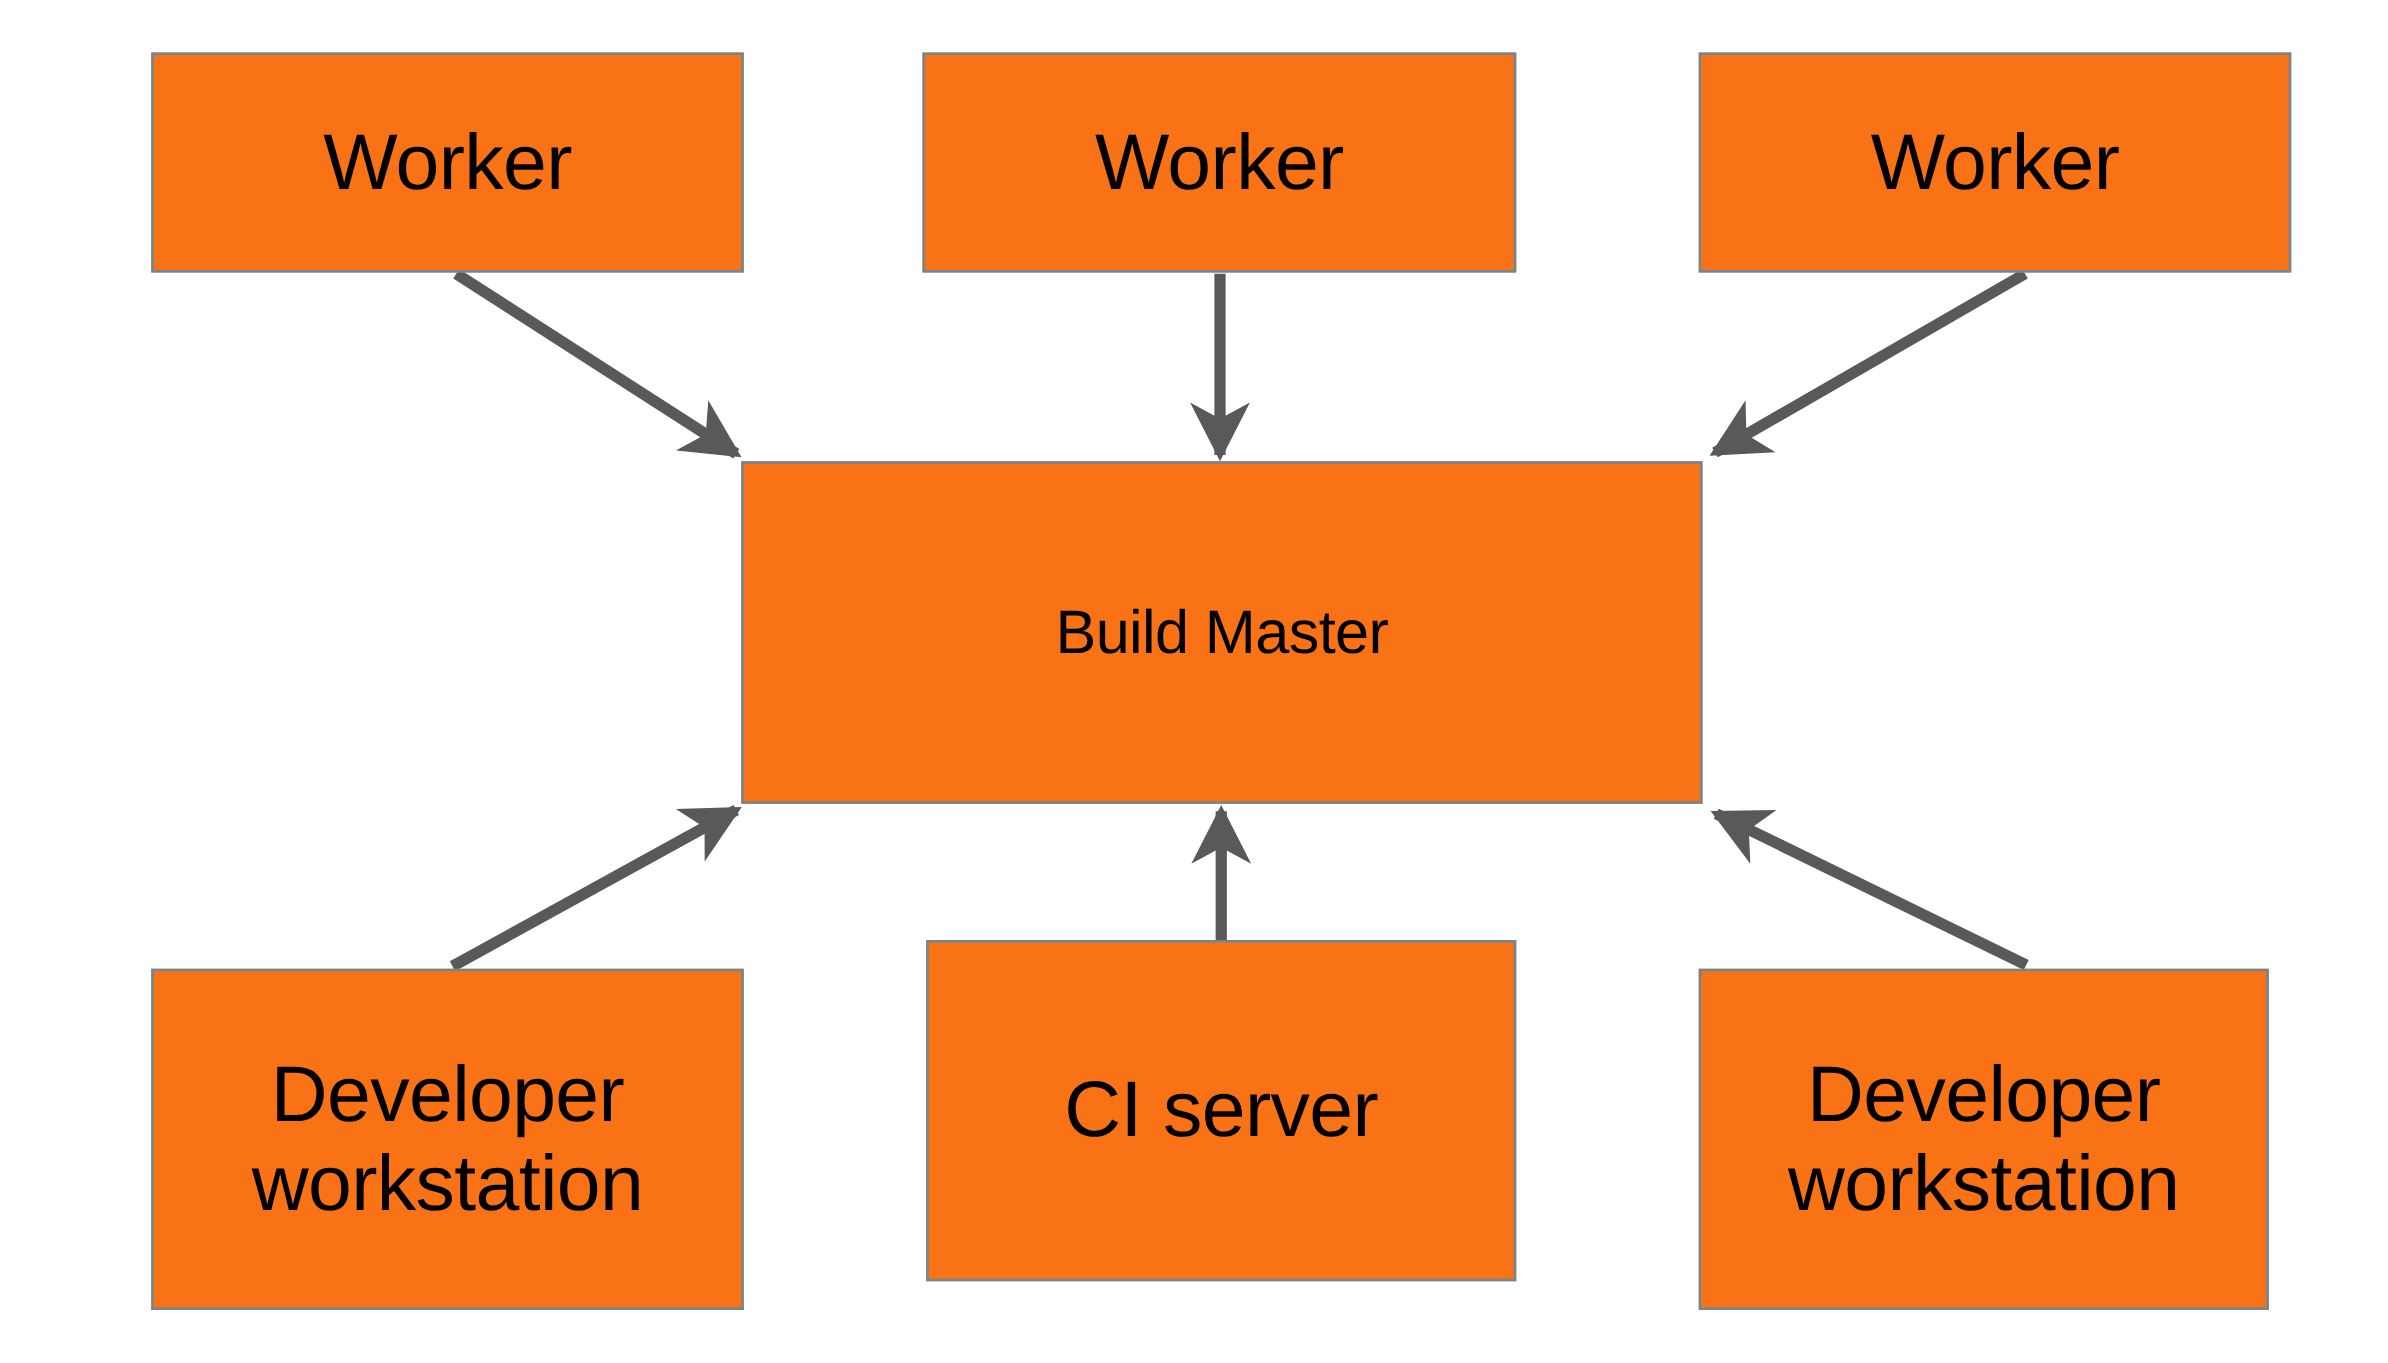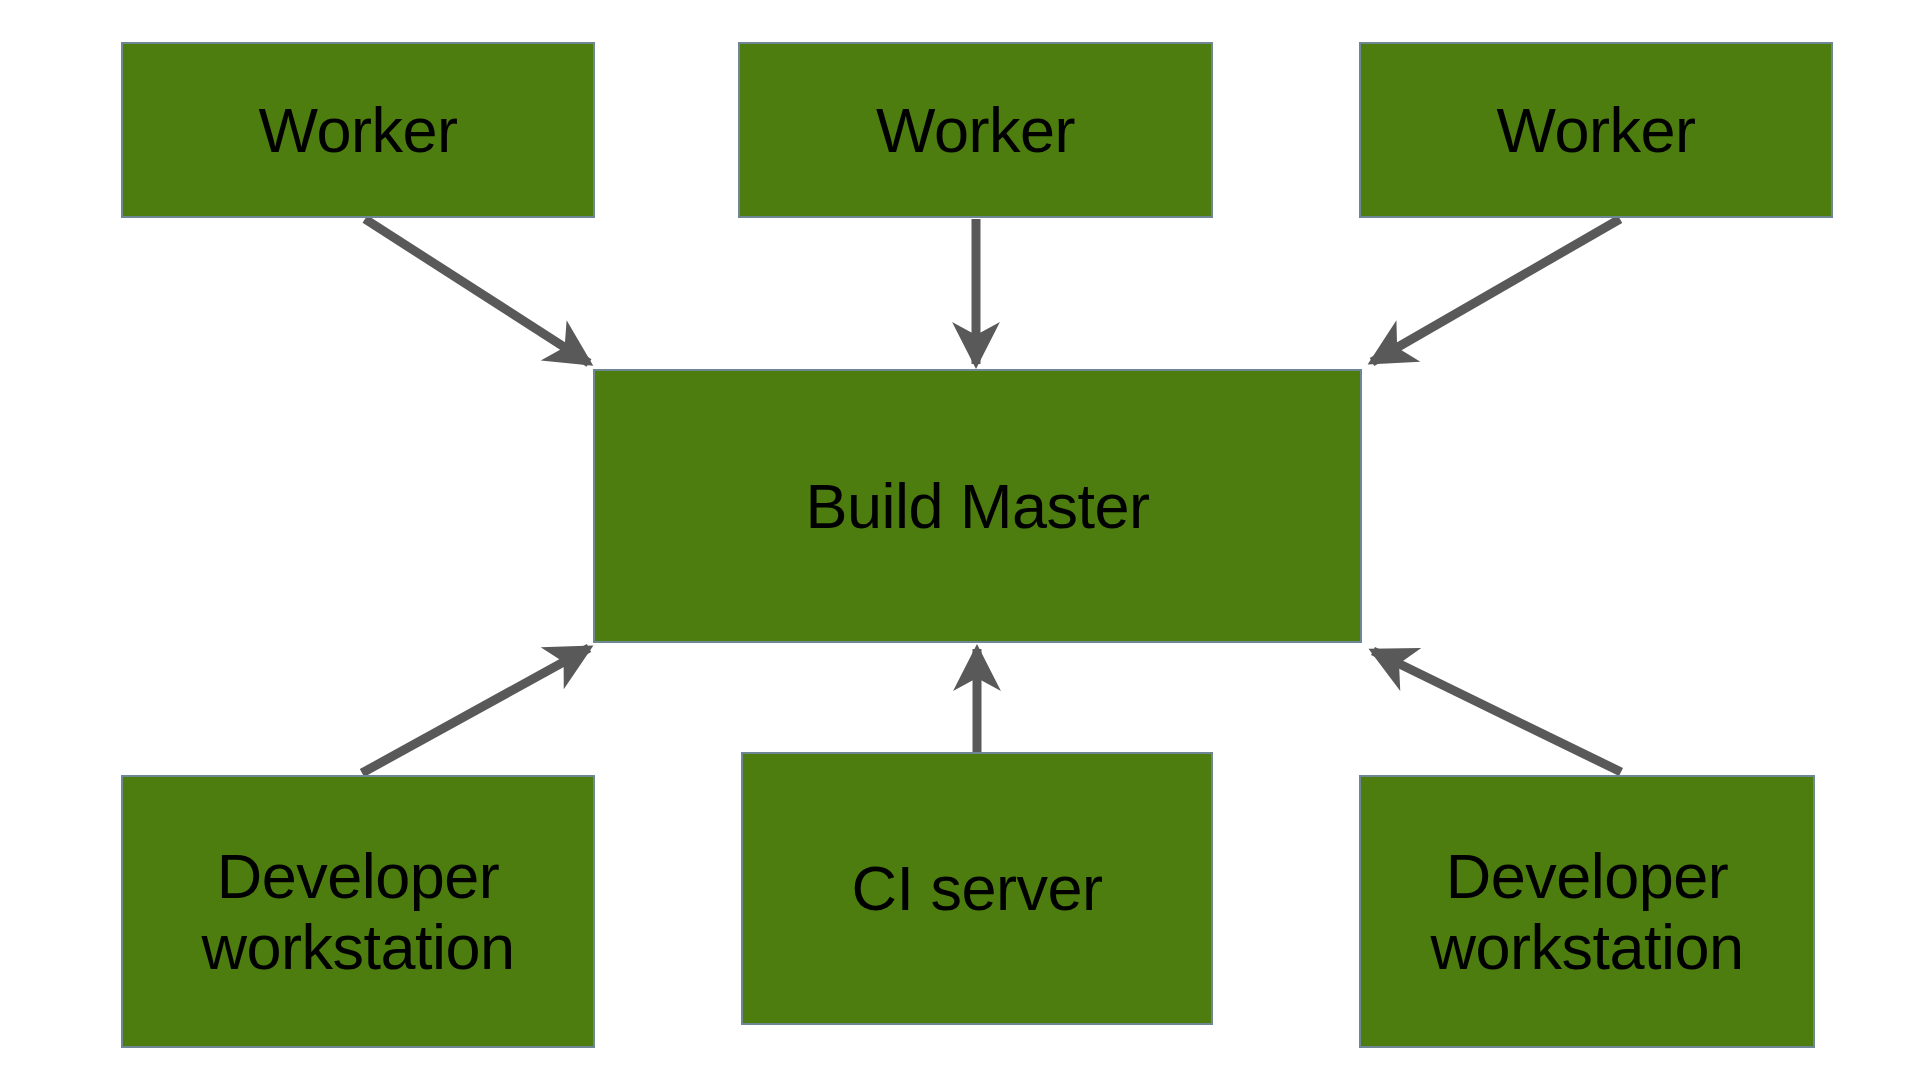--- a/index.html
+++ b/index.html
@@ -21,42 +21,42 @@
     position: absolute;
     left: 0;
     top: 0;
     width: 1910px;
     height: 1090px;
     pointer-events: none;
   }
   .node {
     position: absolute;
     box-sizing: border-box;
-    background: #4d7c0f;
+    background: #f97316;
     border: 2px solid #6f8795;
     display: flex;
     align-items: center;
     justify-content: center;
     text-align: center;
     color: #000000;
     font-weight: 400;
     line-height: 1.12;
     letter-spacing: -0.5px;
     white-space: pre-line;
   }
   .node-label {
     display: block;
     width: 100%;
     white-space: pre-line;
   }
   
   #node-worker-left   { left: 121px; top: 42px;  width: 474px; height: 176px; font-size: 63px; }
   #node-worker-center { left: 738px; top: 42px;  width: 475px; height: 176px; font-size: 63px; }
   #node-worker-right  { left: 1359px; top: 42px; width: 474px; height: 176px; font-size: 63px; }
-  #node-build-master  { left: 593px; top: 369px; width: 769px; height: 274px; font-size: 63px; }
+  #node-build-master  { left: 593px; top: 369px; width: 769px; height: 274px; font-size: 49px; }
   #node-dev-left      { left: 121px; top: 775px; width: 474px; height: 273px; font-size: 63px; }
   #node-ci-server     { left: 741px; top: 752px; width: 472px; height: 273px; font-size: 63px; }
   #node-dev-right     { left: 1359px; top: 775px; width: 456px; height: 273px; font-size: 63px; }
 </style>
 </head>
 <body>
 
 <div id="canvas">
 
   <svg id="arrow-layer" viewBox="0 0 1910 1090" width="1910" height="1090" xmlns="http://www.w3.org/2000/svg">

